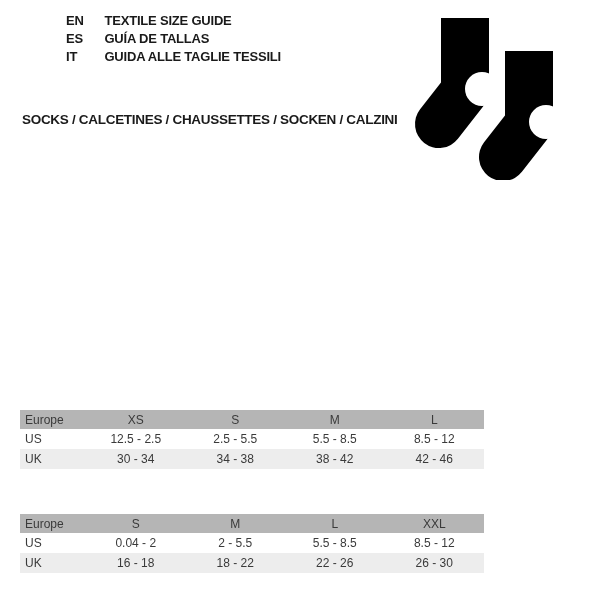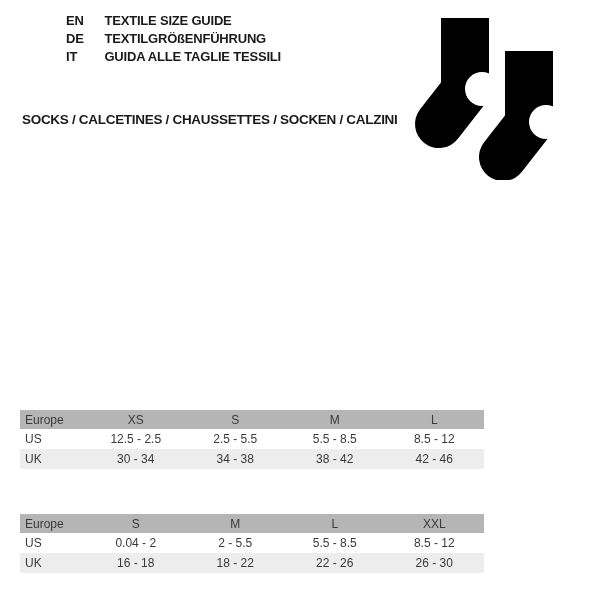--- a/index.html
+++ b/index.html
@@ -53,22 +53,22 @@
 <body>
 
 <div class="canvas">
 
   <div class="lang-block">
     <div class="lang-row">
       <span class="lang-code">EN</span>
       <span class="lang-label">TEXTILE SIZE GUIDE</span>
     </div>
     <div class="lang-row">
-      <span class="lang-code">DE</span>
-      <span class="lang-label">TEXTILGRÖßENFÜHRUNG</span>
+      <span class="lang-code">ES</span>
+      <span class="lang-label">GUÍA DE TALLAS</span>
     </div>
     <div class="lang-row">
       <span class="lang-code">IT</span>
       <span class="lang-label">GUIDA ALLE TAGLIE TESSILI</span>
     </div>
   </div>
 
   <div class="category-line">SOCKS / CALCETINES / CHAUSSETTES / SOCKEN / CALZINI</div>
 
   <svg class="socks-svg" width="172" height="175" viewBox="0 0 172 175" aria-hidden="true">

